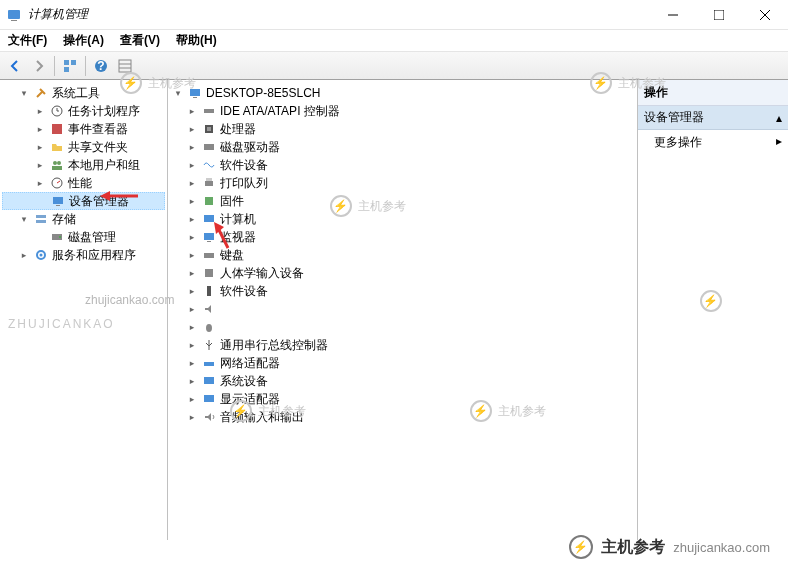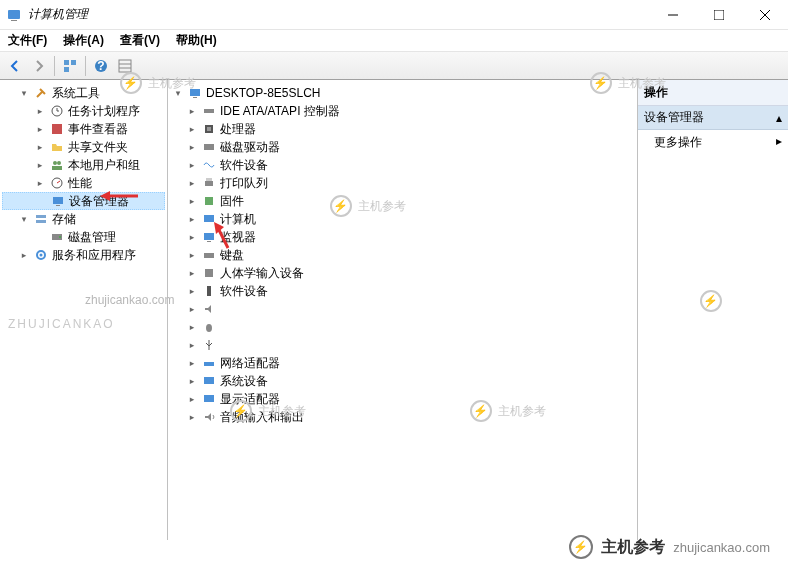--- a/index.html
+++ b/index.html
@@ -353,20 +353,21 @@
           </svg>
         </span>
       </div>
     <div class="tree-item indent-1">
         <span class="exp">▸</span>
         <span class="ico">
           <svg width="14" height="14">
             <path d="M7 2 L7 12 M4 5 L7 8 M10 5 L7 8" stroke="#555" fill="none"></path>
           </svg>
         </span>
+        <span class="lbl">通用串行总线控制器</span>
       </div>
     <div class="tree-item indent-1">
         <span class="exp">▸</span>
         <span class="ico">
           <svg width="14" height="14">
             <rect x="2" y="6" width="10" height="4" fill="#4a90d9"></rect>
           </svg>
         </span>
         <span class="lbl">网络适配器</span>
       </div>

